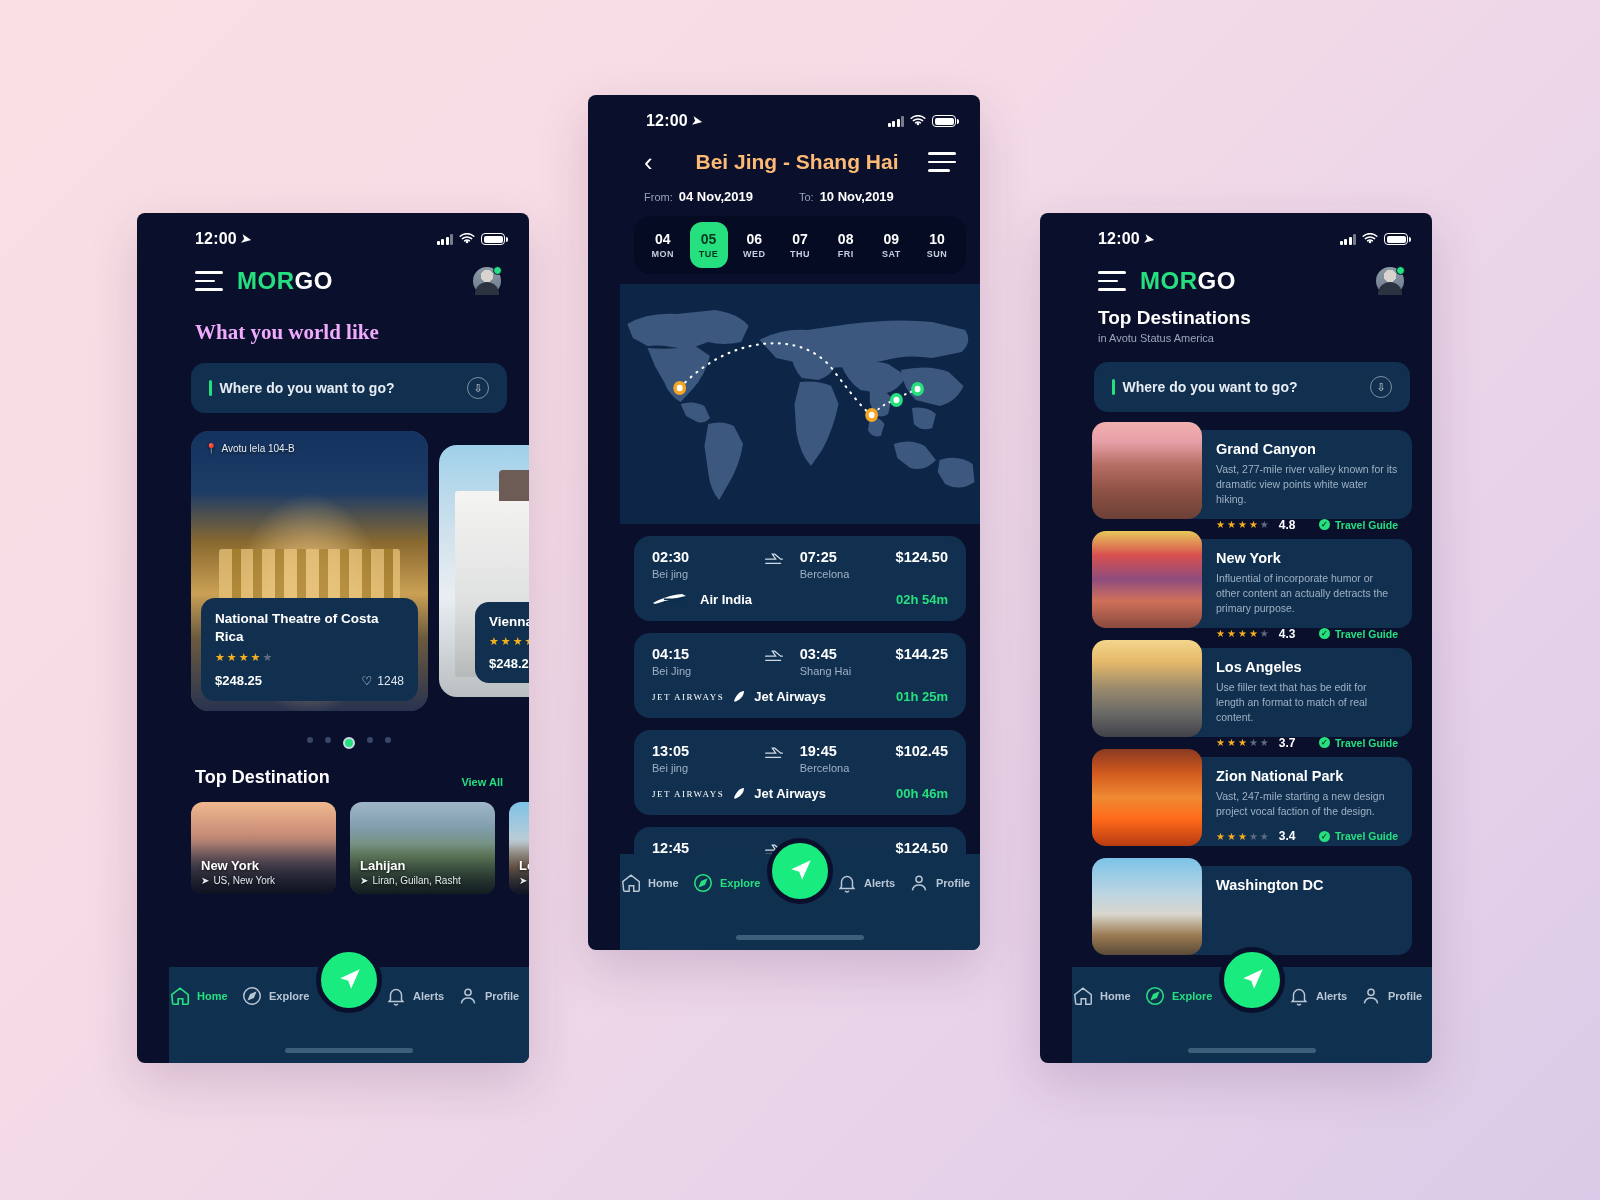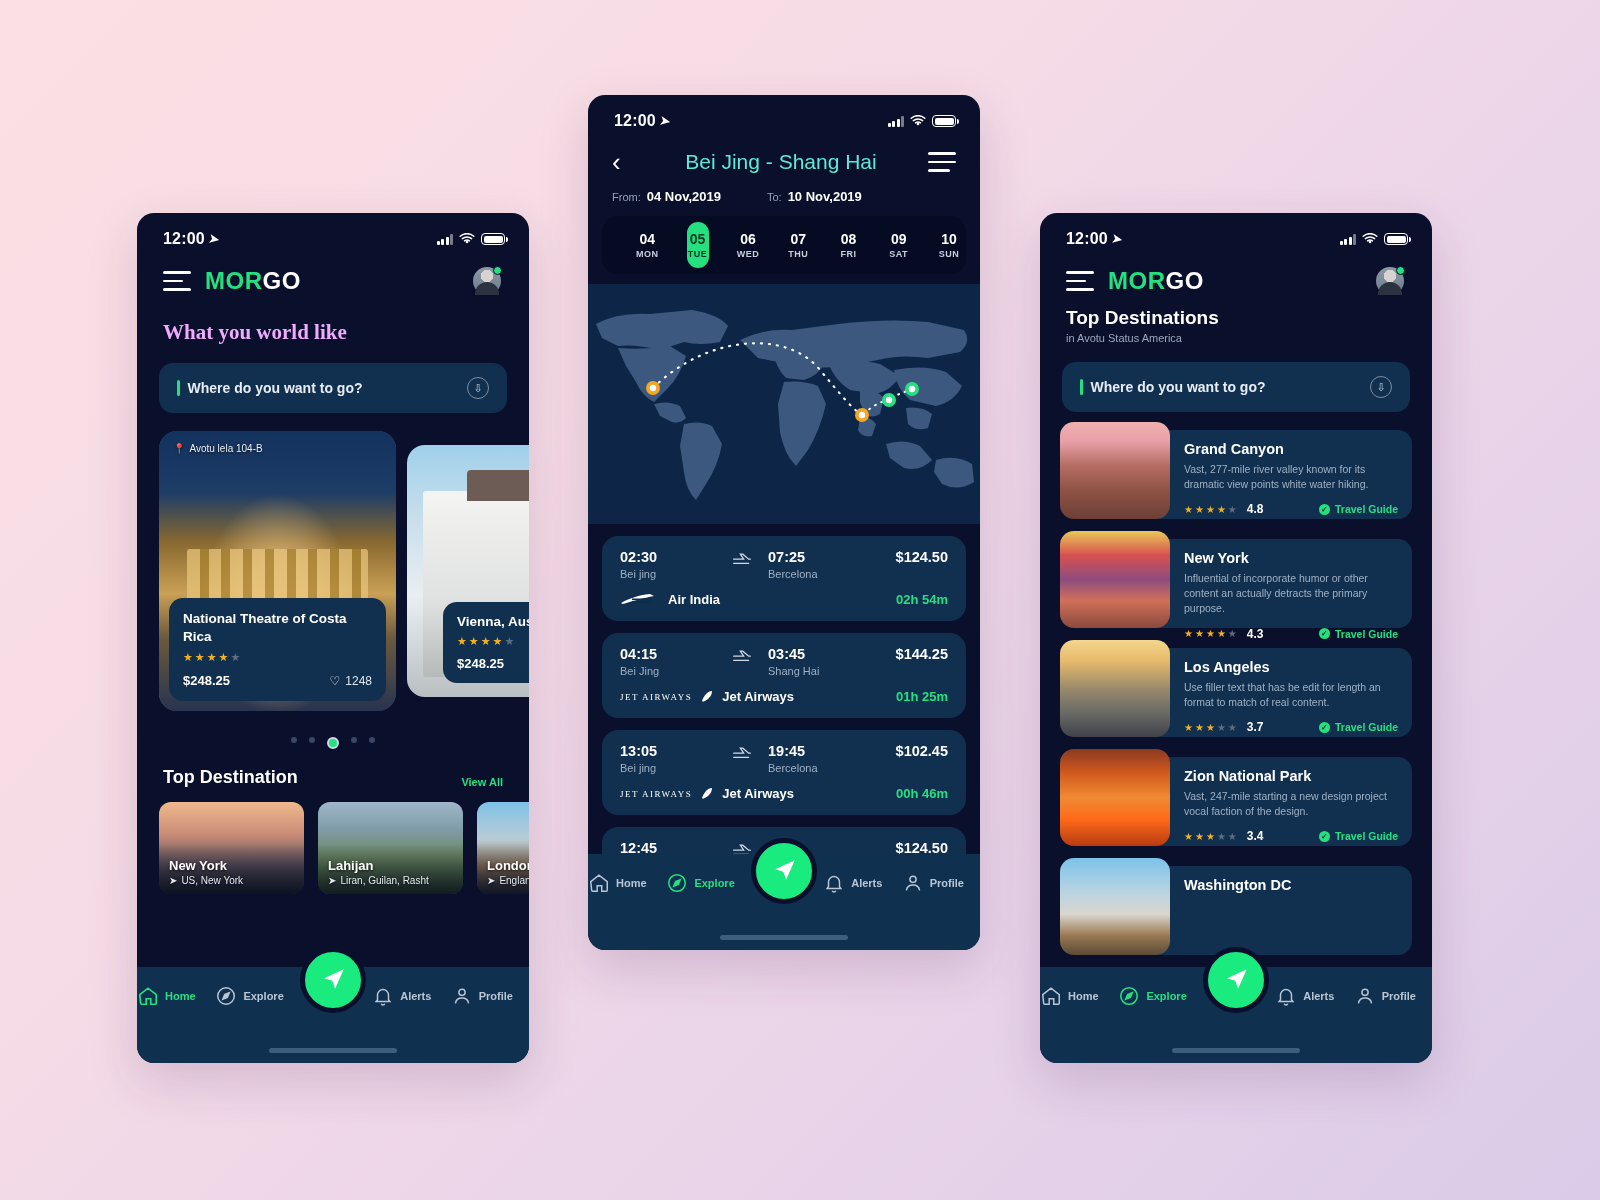--- a/index.html
+++ b/index.html
@@ -7,23 +7,24 @@
   body {
     font-family:"Liberation Sans", sans-serif;
     background: linear-gradient(135deg, #fadfe4 0%, #f6dce6 35%, #e8d3e9 70%, #dbcbe8 100%);
     position:relative;
   }
 
   
   .phone {
     position:absolute;
     background:#0a0f2c;
-    border-radius:17px;
+    border-radius:8px;
     overflow:hidden;
     box-shadow:0 18px 50px rgba(80,40,90,.18);
+    padding-left:32px;
   }
   .phone-inner { position:relative; width:100%; height:100%; overflow:hidden; }
 
   #phone1 { left:137px; top:213px; width:392px; height:850px; }
   #phone2 { left:588px; top:95px; width:392px; height:855px; }
   #phone3 { left:1040px; top:213px; width:392px; height:850px; }
 
   
   .statusbar {
     display:flex; align-items:center; justify-content:space-between;
@@ -122,30 +123,30 @@
   .fab{position:absolute;left:50%;transform:translateX(-50%);width:66px;height:66px;border-radius:50%;
     background:#1aeb7f;border:5px solid #0a0f2c;display:flex;align-items:center;justify-content:center;z-index:20;}
   #phone1 .fab{bottom:50px;}
   #phone2 .fab{bottom:46px;}
   #phone3 .fab{bottom:50px;}
   .fab svg{transform:translate(1px,-1px);}
 
   
   .p2-head{display:flex;align-items:center;justify-content:space-between;padding:16px 24px 0 24px;}
   .backarrow{color:#fff;font-size:26px;line-height:1;font-weight:300;width:22px;}
-  .p2-title{color:#5eead4;font-size:21px;font-weight:normal;flex:1;text-align:center;}
+  .p2-title{color:#fdba74;font-size:21px;font-weight:bold;flex:1;text-align:center;}
   .burger2{width:28px;}
   .burger2 span{display:block;height:2.6px;background:#fff;border-radius:2px;margin-bottom:6px;}
   .burger2 span:last-child{margin-bottom:0;width:22px;}
   .daterange{display:flex;align-items:baseline;gap:6px;padding:14px 24px 0 24px;color:#fff;}
   .dr-lab{color:#95a3b6;font-size:11px;}
   .dr-val{color:#fff;font-size:13px;font-weight:bold;}
   .dr-gap{width:34px;}
   .datestrip{margin:12px 14px 0 14px;background:#060b24;border-radius:16px;height:58px;display:flex;align-items:center;justify-content:space-around;padding:0 6px;}
-  .dchip{width:38px;height:46px;border-radius:12px;display:flex;flex-direction:column;align-items:center;justify-content:center;gap:2px;cursor:pointer;margin-left:28px;}
+  .dchip{width:38px;height:46px;border-radius:12px;display:flex;flex-direction:column;align-items:center;justify-content:center;gap:2px;cursor:pointer;}
   .dchip .d{color:#fff;font-size:14px;font-weight:bold;}
   .dchip .w{color:#c5cfdc;font-size:9px;font-weight:bold;letter-spacing:.5px;}
   .dchip.sel{background:#26e07f;}
   .dchip.sel .d,.dchip.sel .w{color:#06381f;}
 
   .mapwrap{position:relative;height:240px;margin-top:10px;background:#0d2647;overflow:hidden;}
   .mapwrap svg{position:absolute;inset:0;width:100%;height:100%;}
 
   .flights{padding:12px 14px 0 14px;}
   .fcard{background:#11304f;border-radius:16px;padding:13px 18px 14px 18px;margin-bottom:12px;}

